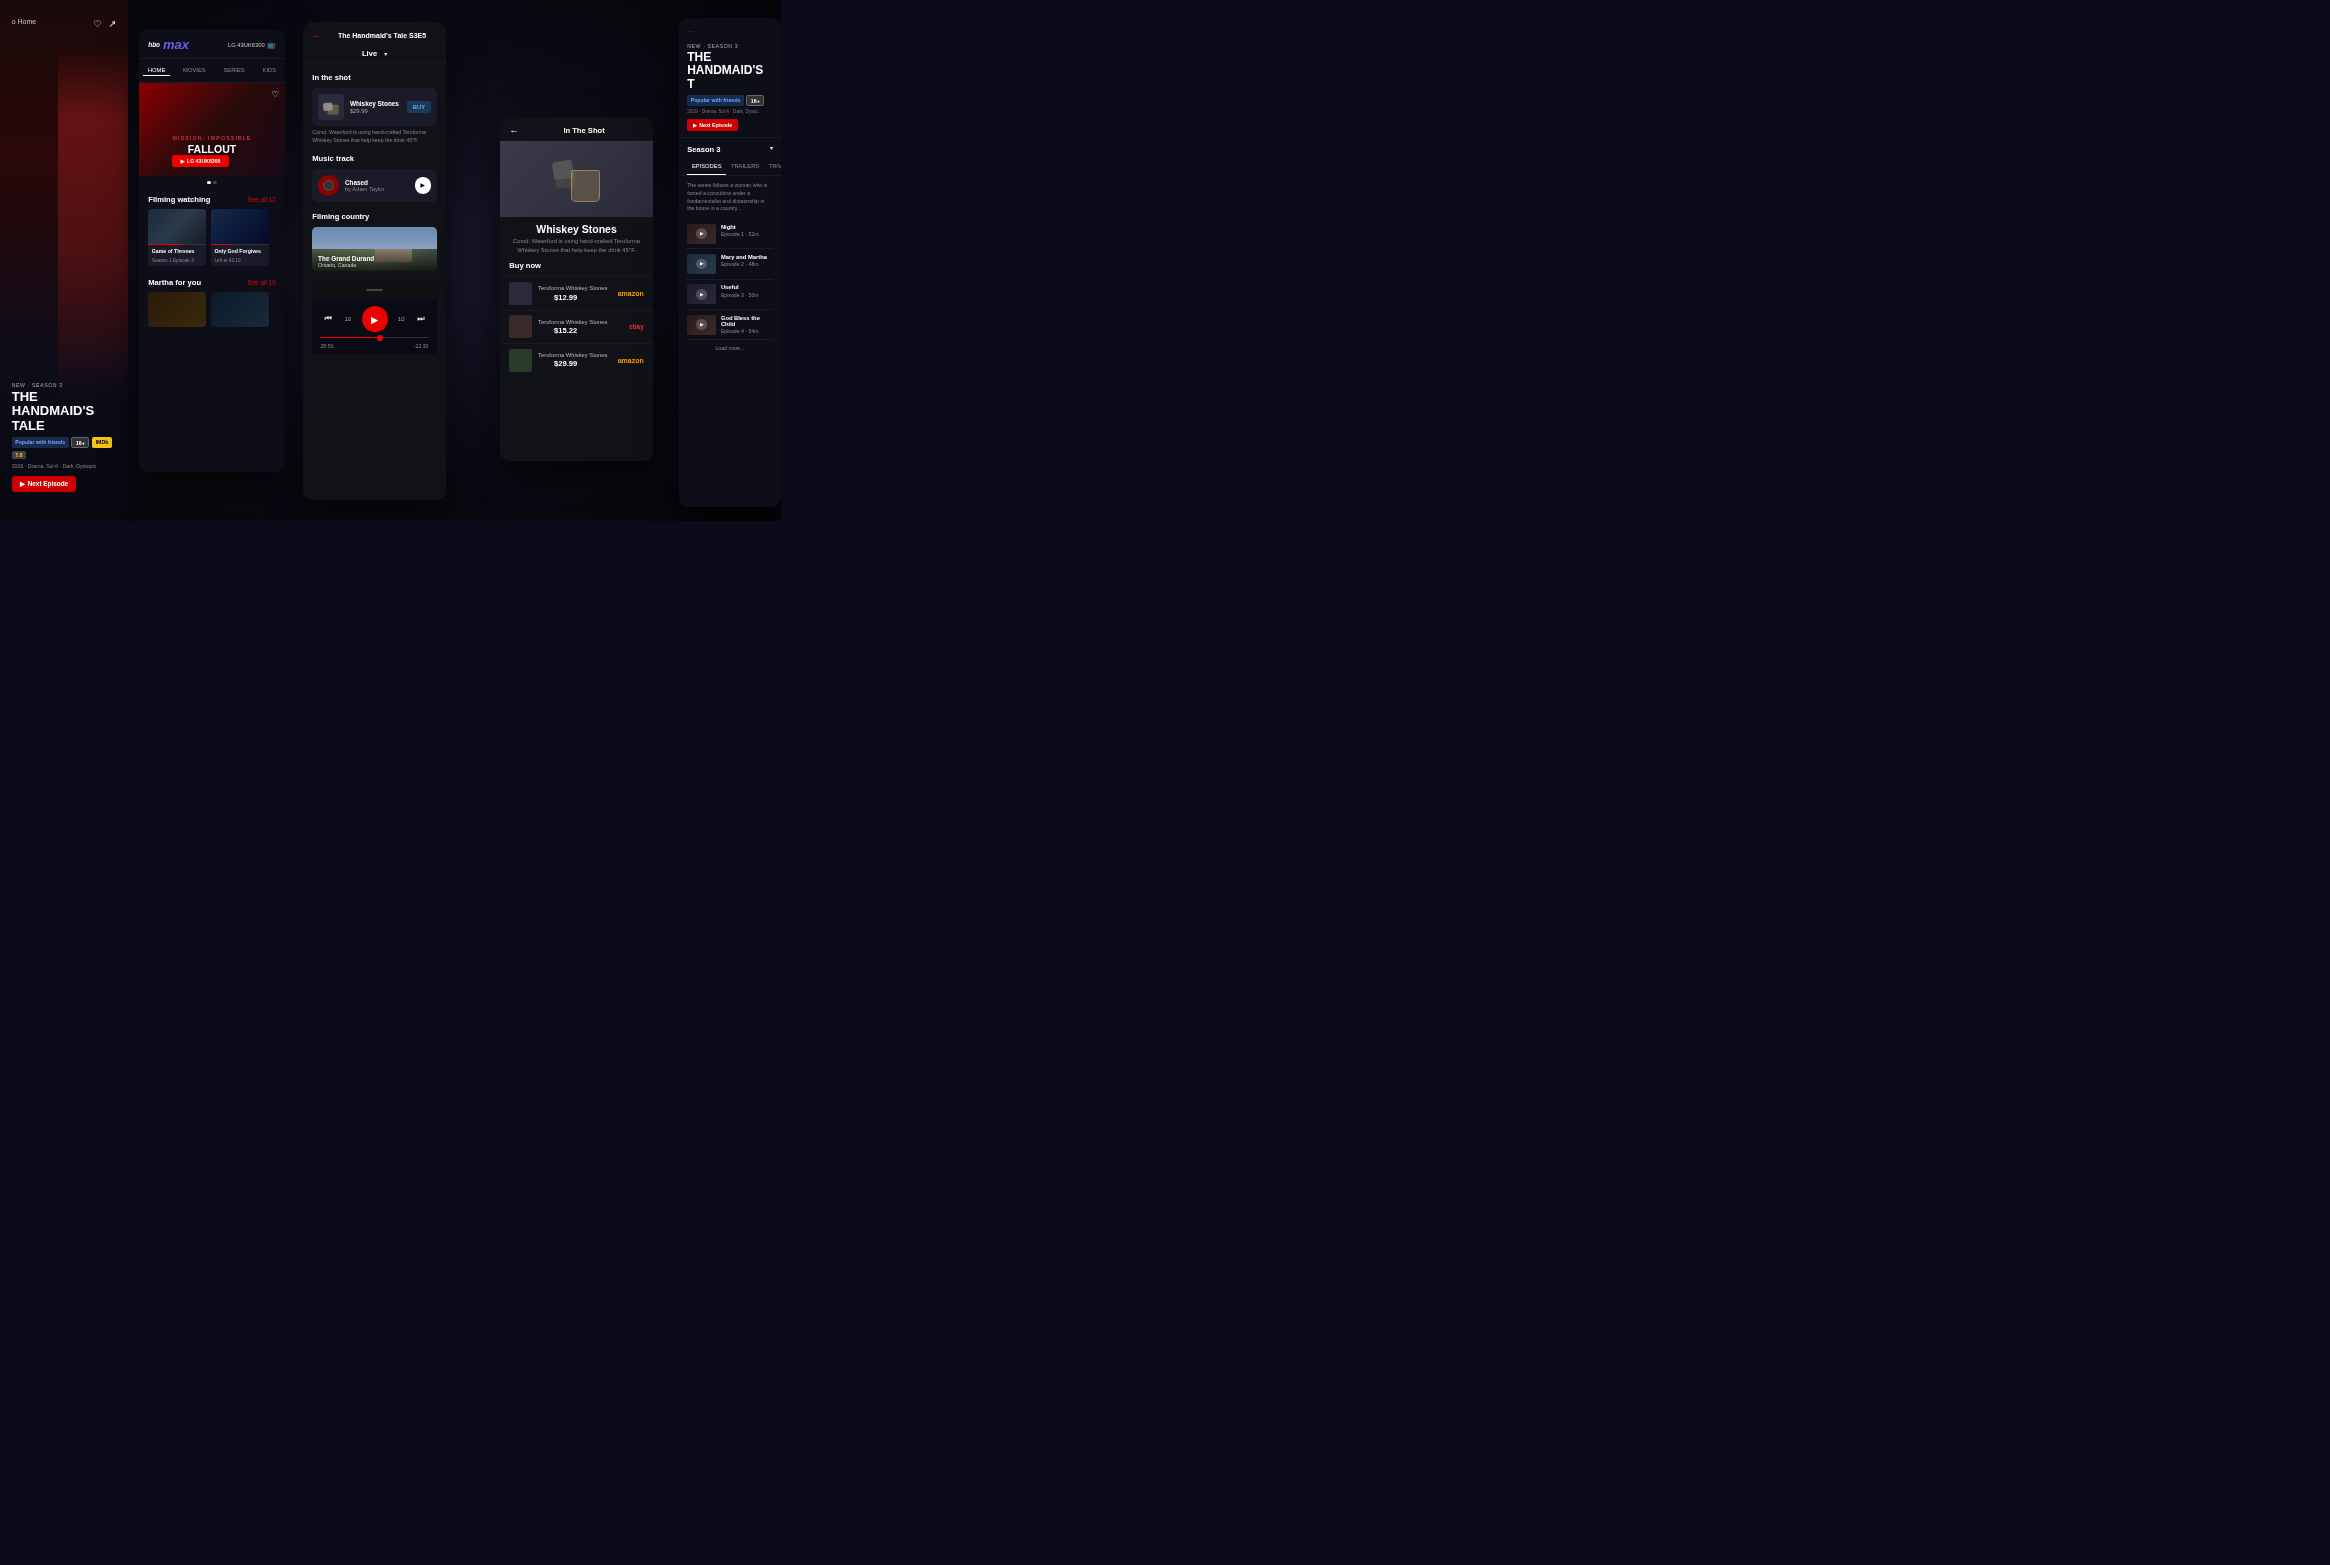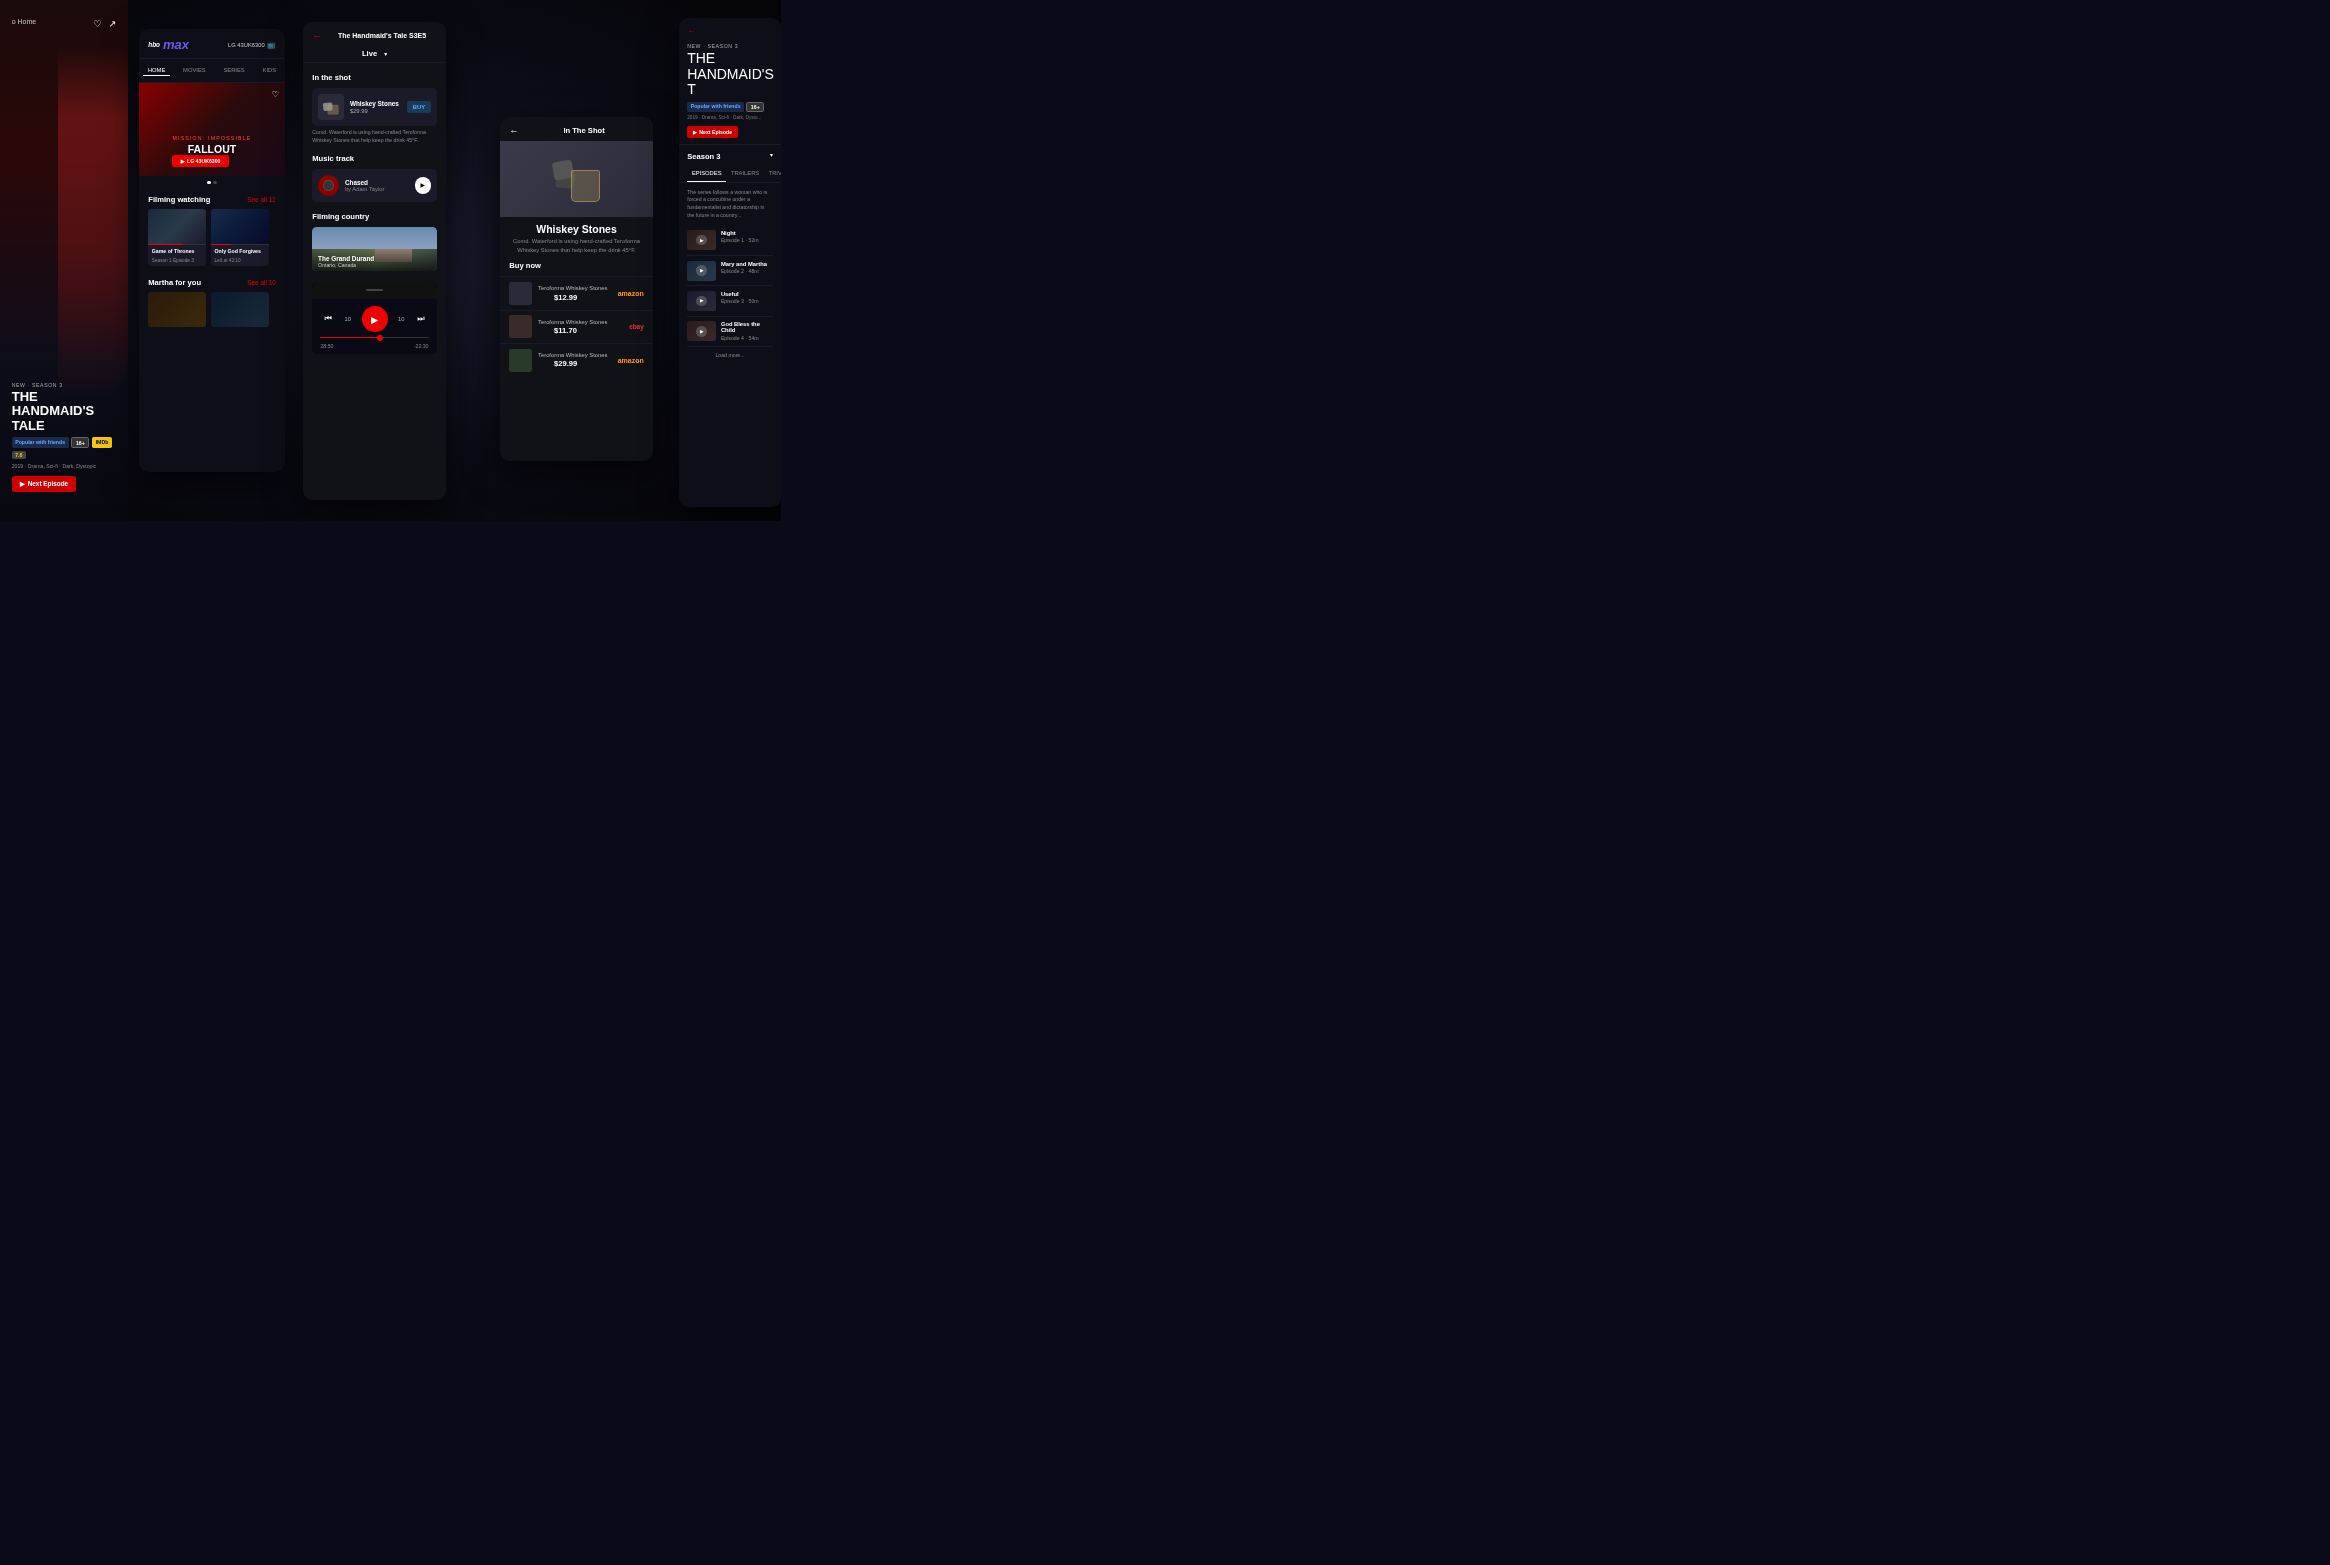--- a/index.html
+++ b/index.html
@@ -670,22 +670,22 @@
     .season-back { color: #e00; font-size: 8.2px; cursor: pointer; margin-bottom: 8.2px; }
     .season-badge {
       color: #aaa;
       font-size: 5.2px;
       letter-spacing: 0.6px;
       text-transform: uppercase;
       margin-bottom: 2.3px;
     }
     .season-show-title {
       color: #fff;
-      font-size: 14px;
-      font-weight: 400;
+      font-size: 12px;
+      font-weight: 700;
       text-transform: uppercase;
       line-height: 1.1;
       margin-bottom: 4.7px;
     }
     .season-badges {
       display: flex;
       gap: 2.3px;
       flex-wrap: wrap;
       margin-bottom: 2.9px;
     }
@@ -990,21 +990,21 @@
     <div class="buy-item-info">
       <div class="buy-item-name">Teroforma Whiskey Stones</div>
       <div class="buy-item-price">$12.99</div>
     </div>
     <div class="amazon-logo">amazon</div>
   </div>
   <div class="buy-item">
     <div class="buy-item-img" style="background:#3a2a2a;"></div>
     <div class="buy-item-info">
       <div class="buy-item-name">Teroforma Whiskey Stones</div>
-      <div class="buy-item-price">$11.70</div>
+      <div class="buy-item-price">$15.22</div>
     </div>
     <div class="ebay-logo">ebay</div>
   </div>
   <div class="buy-item">
     <div class="buy-item-img" style="background:#2a3a2a;"></div>
     <div class="buy-item-info">
       <div class="buy-item-name">Teroforma Whiskey Stones</div>
       <div class="buy-item-price">$29.99</div>
     </div>
     <div class="amazon-logo">amazon</div>

